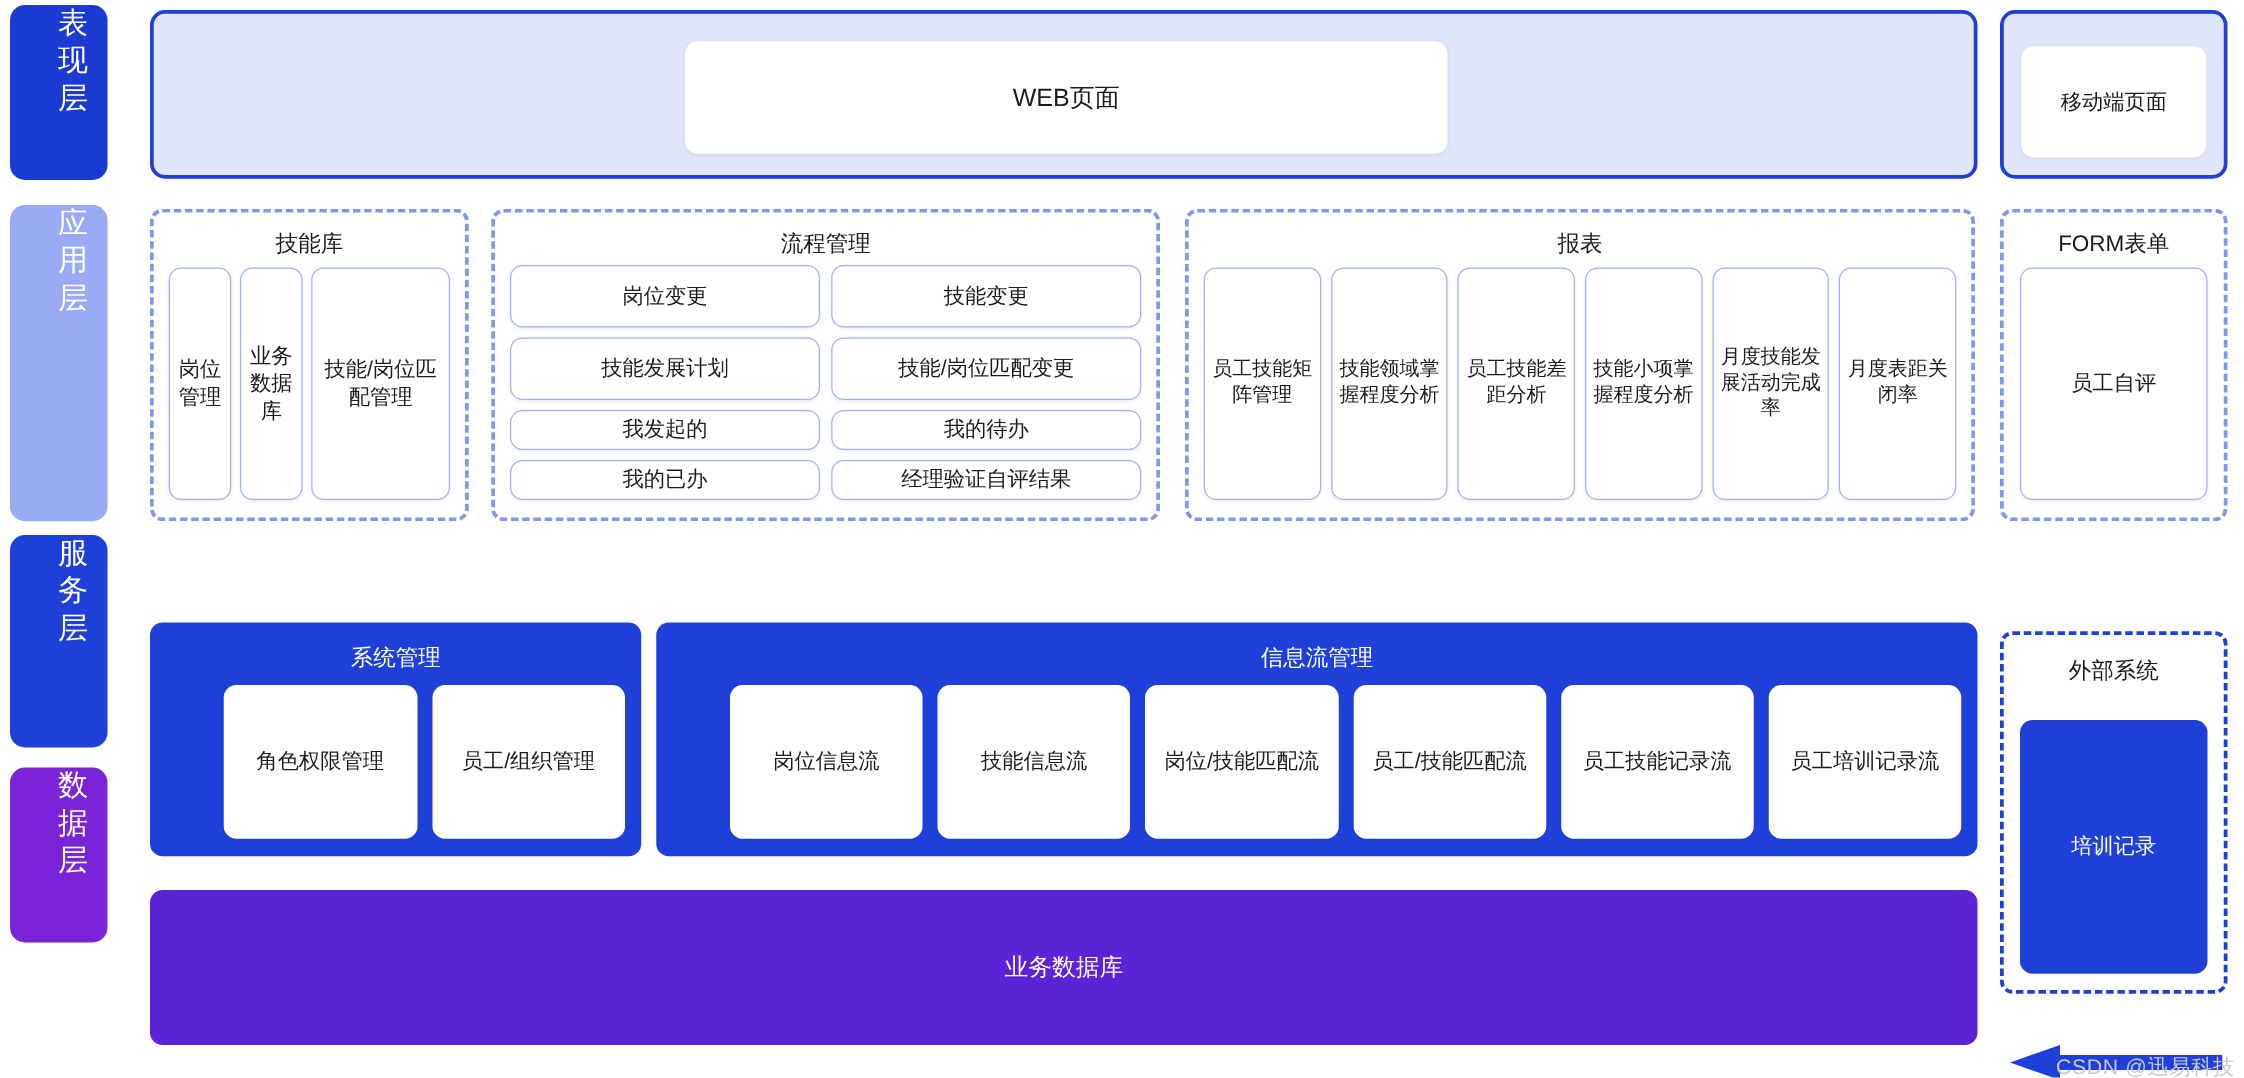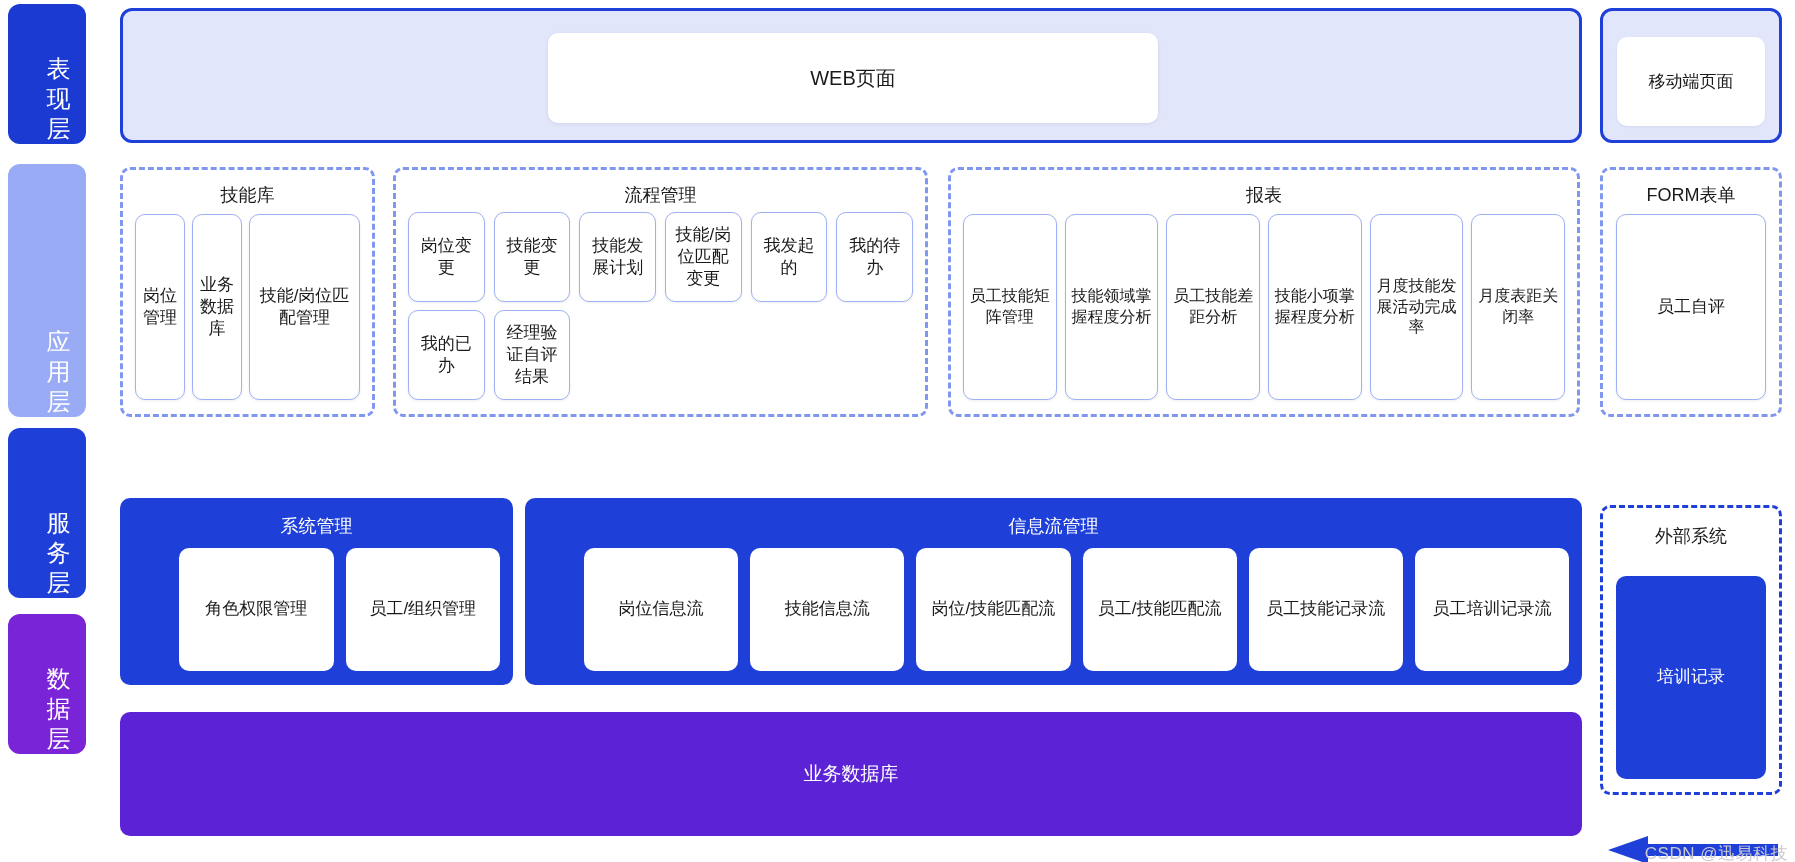--- a/index.html
+++ b/index.html
@@ -6,21 +6,21 @@
   html, body {
     width: 1795px; height: 862px;
     background: #ffffff;
     font-family: "Liberation Sans", "DejaVu Sans", sans-serif;
     overflow: hidden;
   }
   #root { position: relative; width: 1795px; height: 862px; }
 
   
   .rail { position: absolute; left: 8px; width: 78px; border-radius: 12px;
-          display: flex; align-items: flex-end; justify-content: center;
+          display: flex; align-items: flex-start; justify-content: center;
           color: #fff; font-size: 24px; line-height: 1.25; text-align: center;
           letter-spacing: 1px; font-weight: 400; padding-left: 24px; }
   .rail span { display: block; writing-mode: horizontal-tb; }
   .rail-vert { width: 1.2em; }
 
   .rail-present { top: 4px;   height: 140px; background: #1a3ad1; }
   .rail-app     { top: 164px; height: 253px; background: #9aabf5; }
   .rail-service { top: 428px; height: 170px; background: #1f3fd9; }
   .rail-data    { top: 614px; height: 140px; background: #7a24d8; }
 
@@ -56,21 +56,21 @@
   #grp-skill { left: 120px; top: 167px; width: 255px; height: 250px; }
   #grp-skill .row { position: absolute; left: 12px; right: 12px; top: 44px; bottom: 14px;
                     display: flex; gap: 7px; }
   #grp-skill .c1 { width: 50px; }
   #grp-skill .c2 { width: 50px; }
   #grp-skill .c3 { flex: 1; }
 
   
   #grp-process { left: 393px; top: 167px; width: 535px; height: 250px; }
   #grp-process .grid { position: absolute; left: 12px; right: 12px; top: 42px; bottom: 14px;
-                       display: grid; grid-template-columns: repeat(6, 1fr);
+                       display: grid; grid-template-columns: repeat(2, 1fr);
                        grid-template-rows: 1fr 1fr; gap: 8px 9px; }
 
   
   #grp-report { left: 948px; top: 167px; width: 632px; height: 250px; }
   #grp-report .row { position: absolute; left: 12px; right: 12px; top: 44px; bottom: 14px;
                      display: flex; gap: 8px; }
   #grp-report .row .card { flex: 1; font-size: 16px; }
 
   
   #grp-form { left: 1600px; top: 167px; width: 182px; height: 250px; }

